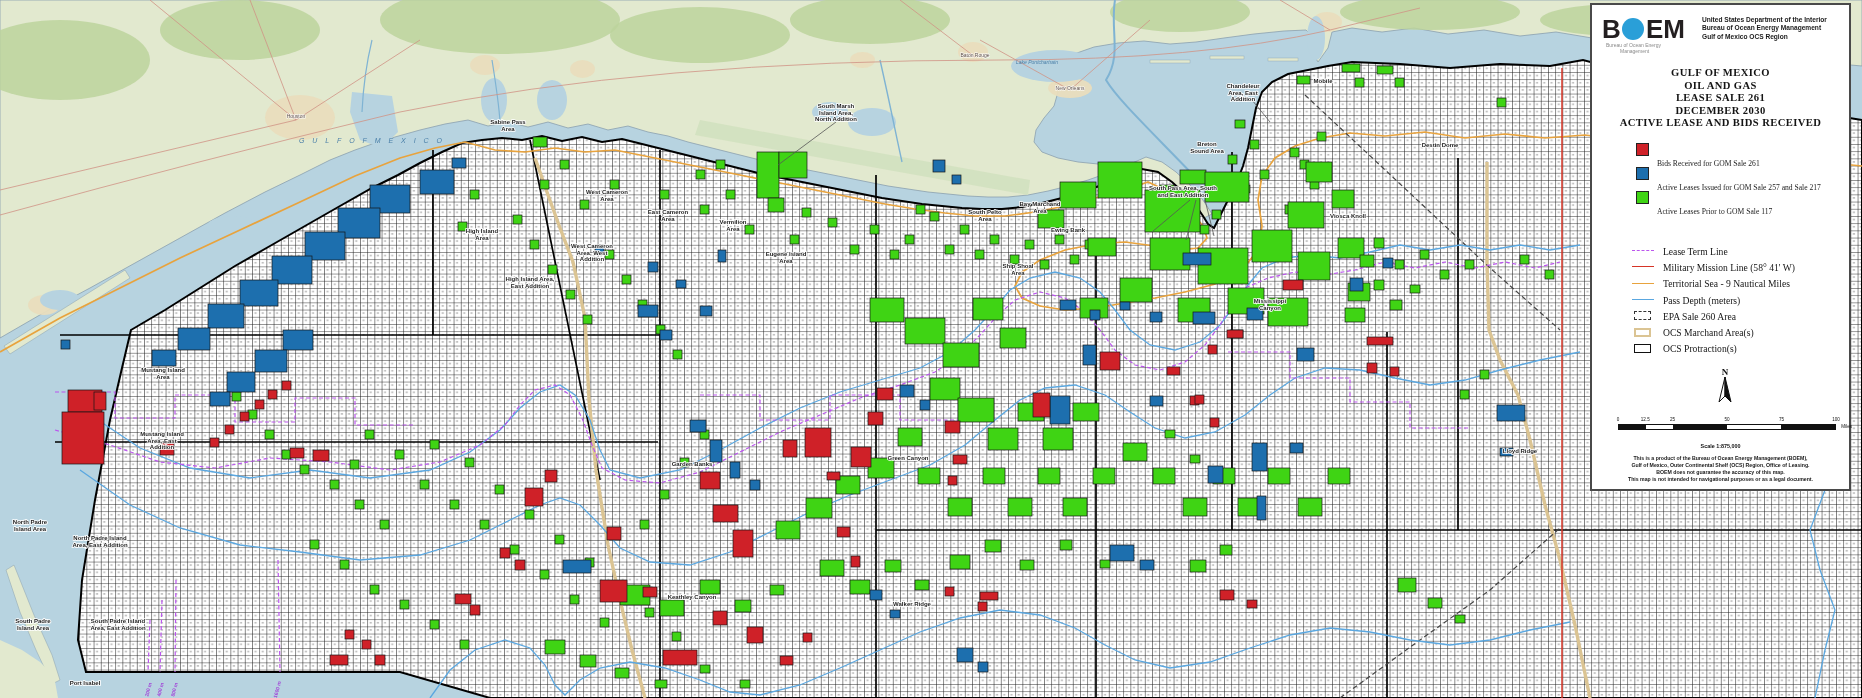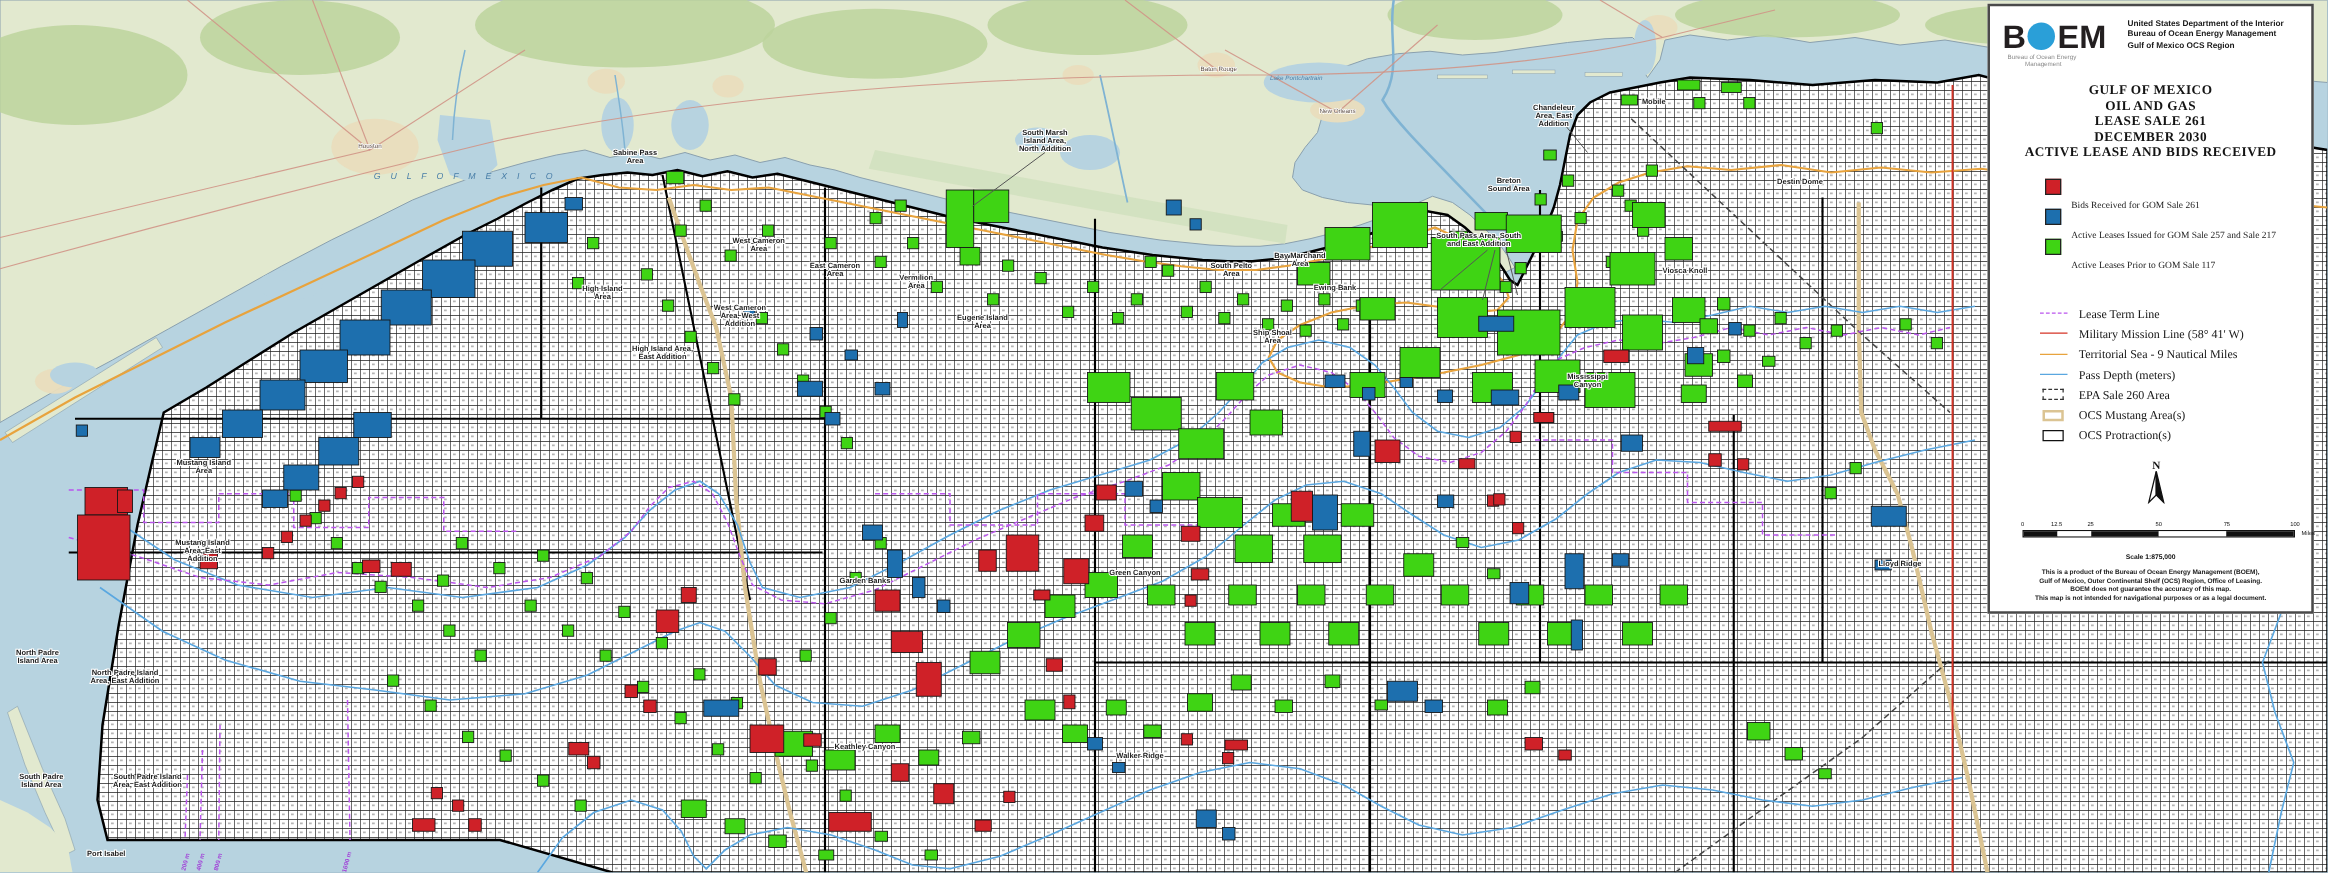--- a/index.html
+++ b/index.html
@@ -554,21 +554,21 @@
         <div class="legend-line-row">
           <div class="lsym">
             <b style="border: 1.2px dashed rgb(51, 51, 51);"></b>
           </div>
           <div class="legend-line-label">EPA Sale 260 Area</div>
         </div>
         <div class="legend-line-row">
           <div class="lsym">
             <b style="border: 2.4px solid rgb(219, 196, 147);"></b>
           </div>
-          <div class="legend-line-label">OCS Mustang Area(s)</div>
+          <div class="legend-line-label">OCS Marchand Area(s)</div>
         </div>
         <div class="legend-line-row">
           <div class="lsym">
             <b style="border: 1.6px solid rgb(17, 17, 17);"></b>
           </div>
           <div class="legend-line-label">OCS Protraction(s)</div>
         </div>
       </div>
   <div id="north">
     <div class="n">N</div>

